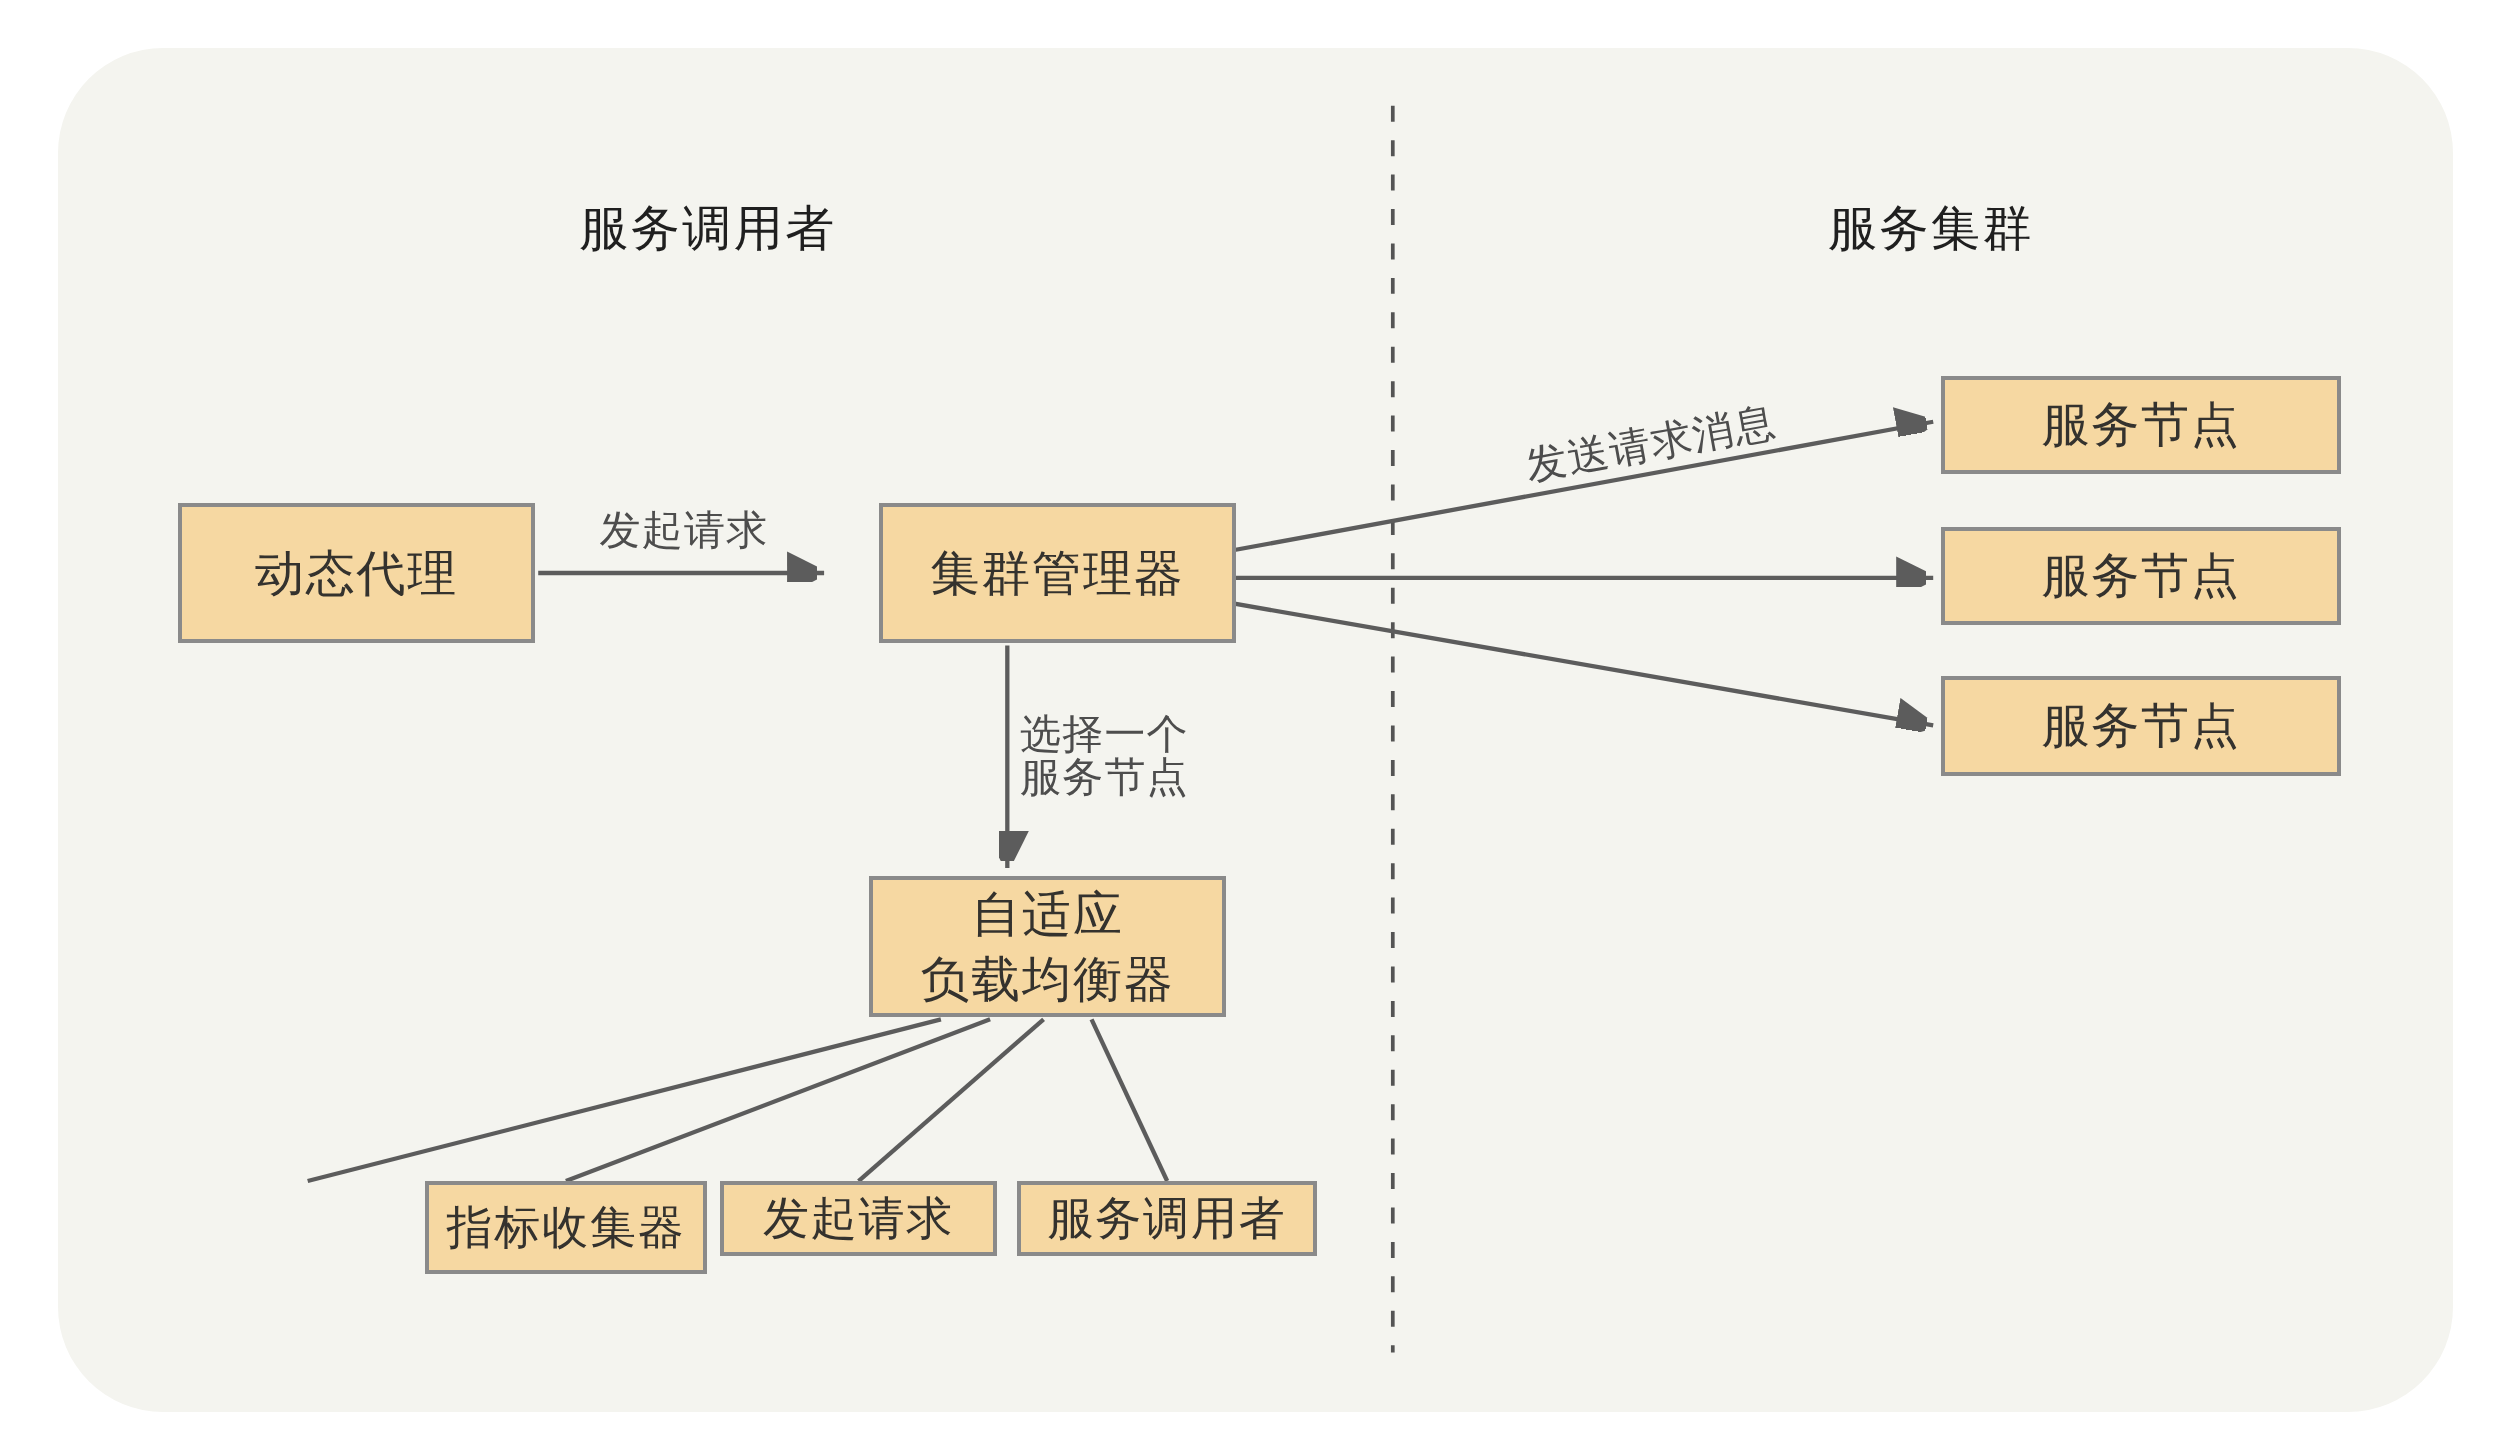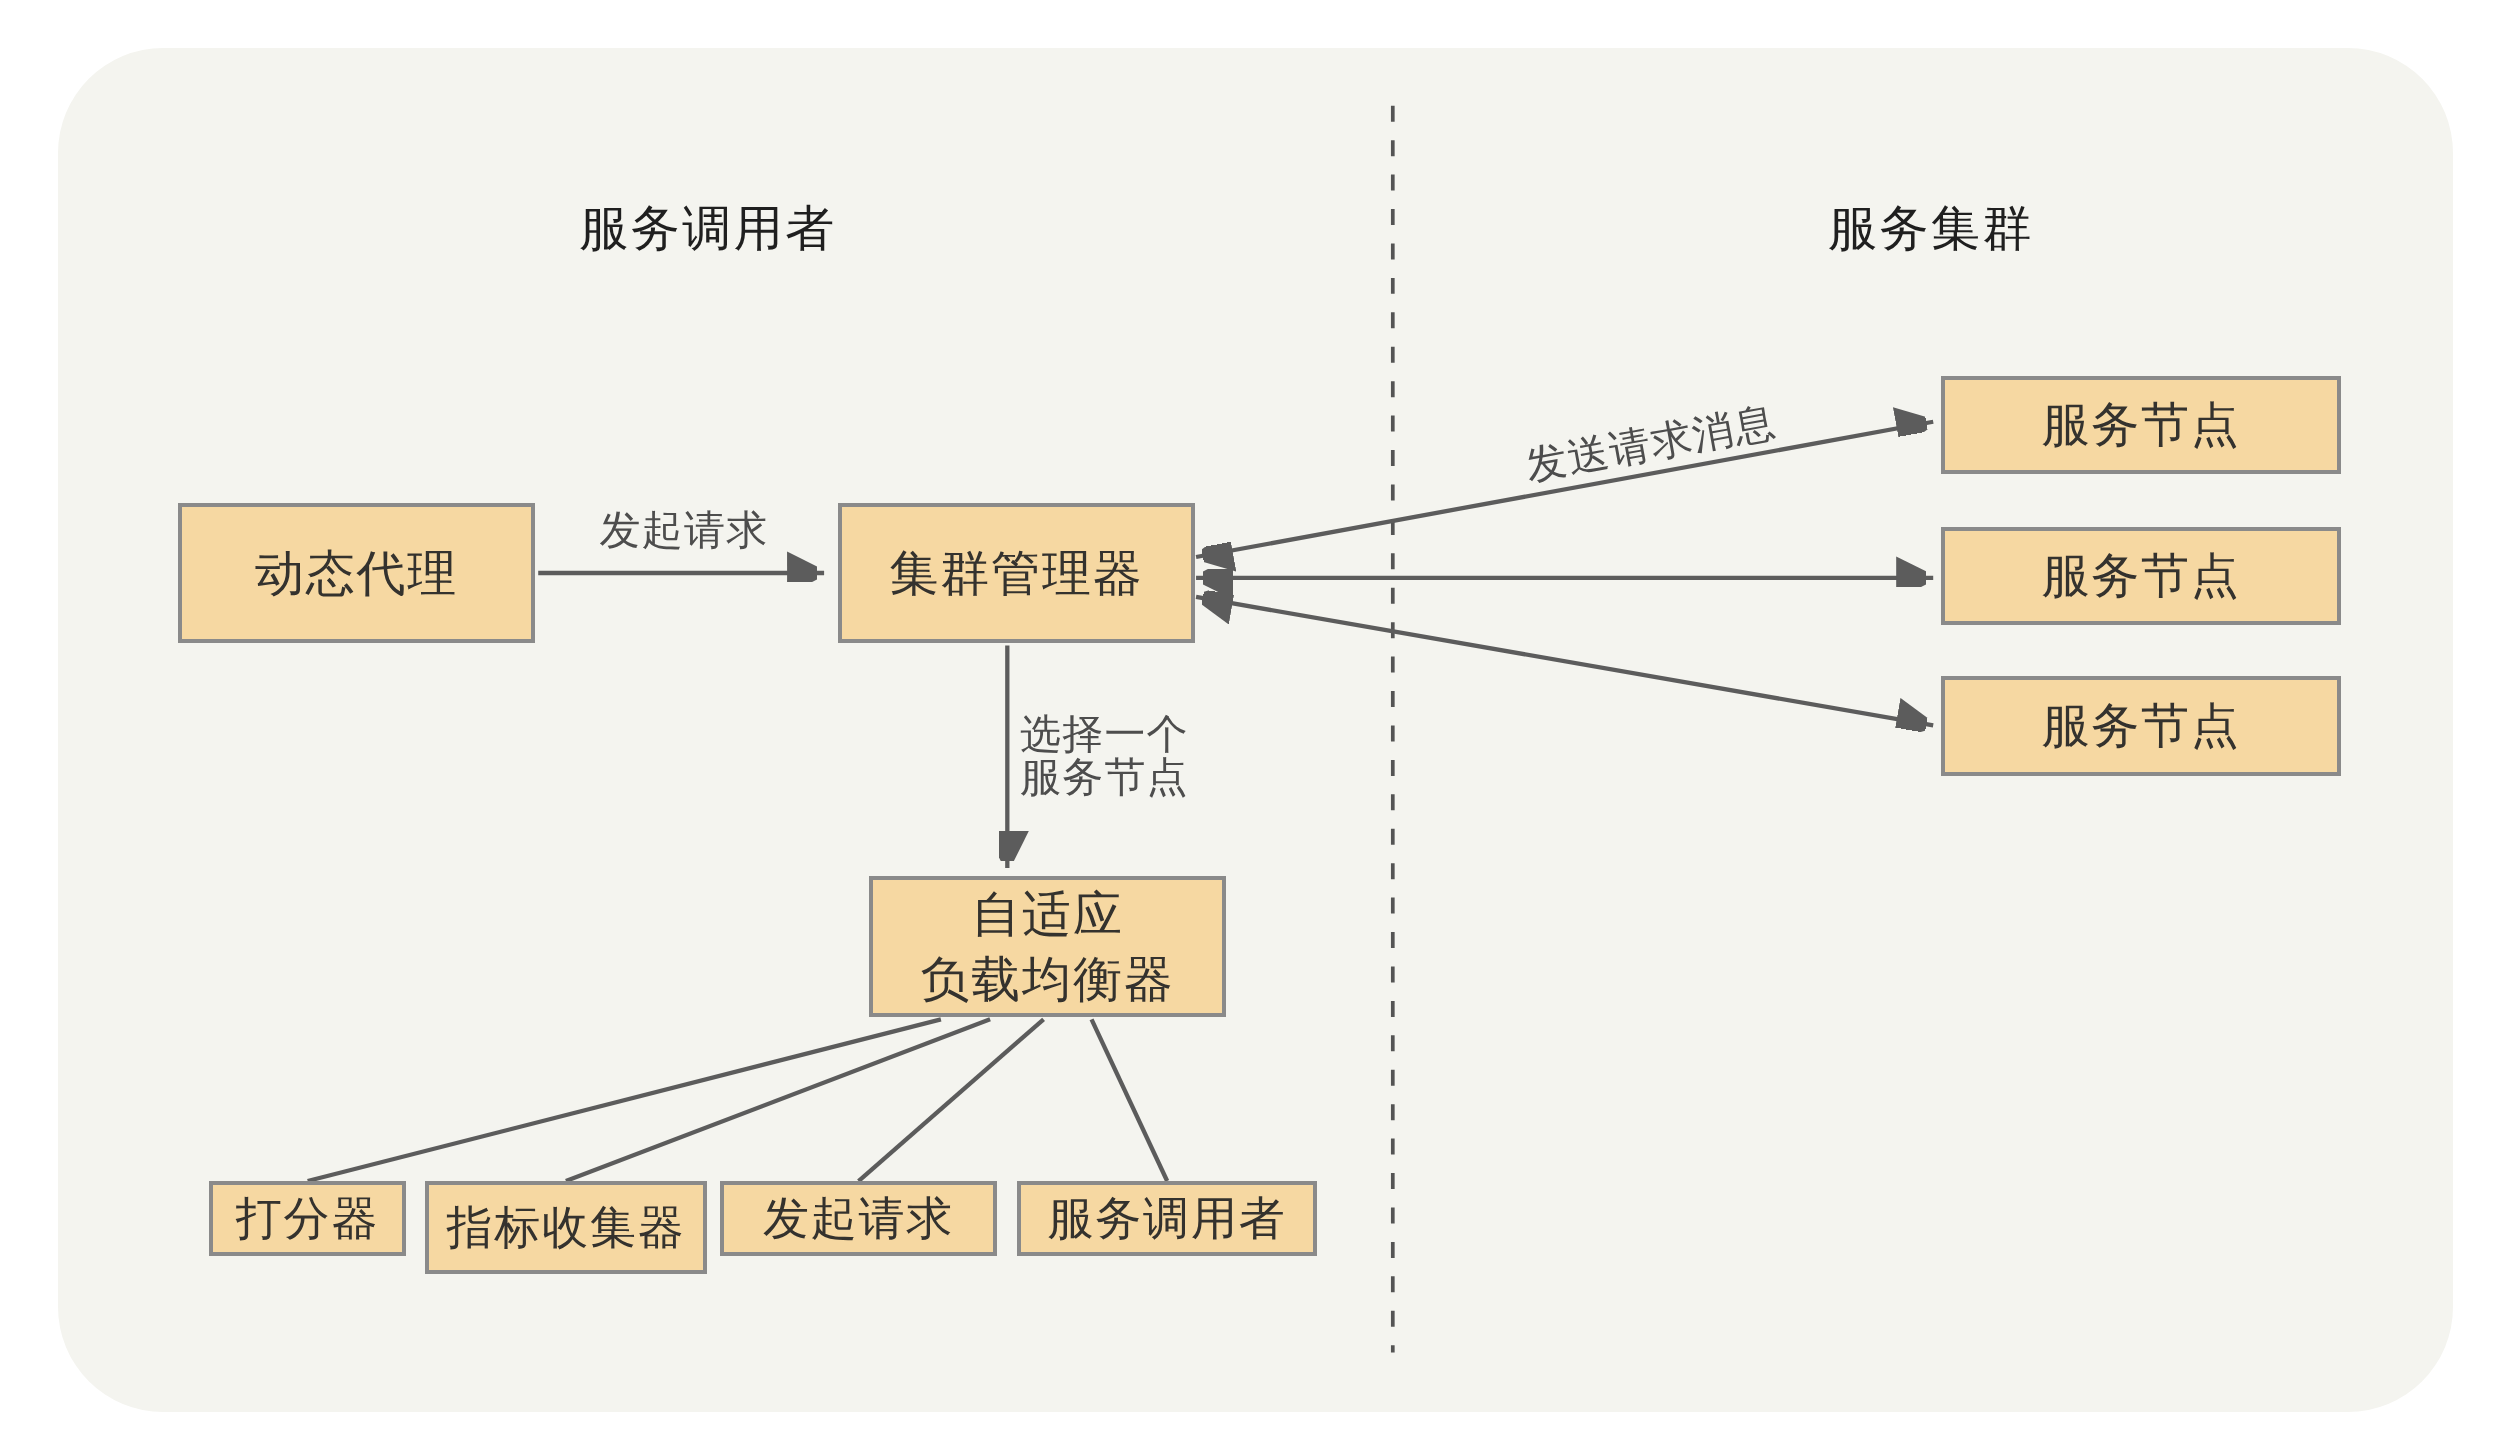--- a/index.html
+++ b/index.html
@@ -78,42 +78,39 @@
     <line x1="1775" y1="1658" x2="1898" y2="1921" stroke="#5c5c5c" stroke-width="7"></line>
   </svg>
 
   <div class="section-title" style="left:708px;top:229px;">服务调用者</div>
   <div class="section-title" style="left:1931px;top:229px;">服务集群</div>
 
   <div class="node big" style="left:178px;top:503px;width:357px;height:140px;">
     <div class="line">动态代理</div>
   </div>
 
-  <div class="node big" style="left:838px;top:503px;width:357px;height:140px;">
+  <div class="node big" style="left:879px;top:503px;width:357px;height:140px;">
     <div class="line">集群管理器</div>
   </div>
 
   <div class="node big" style="left:831px;top:876px;width:357px;height:141px;margin-left:38px;">
     <div class="line">自适应</div>
     <div class="line">负载均衡器</div>
   </div>
 
   <div class="node mid" style="left:1941px;top:376px;width:400px;height:98px;">
     <div class="line">服务节点</div>
   </div>
   <div class="node mid" style="left:1941px;top:527px;width:400px;height:98px;">
     <div class="line">服务节点</div>
   </div>
   <div class="node mid" style="left:1941px;top:676px;width:400px;height:100px;">
     <div class="line">服务节点</div>
   </div>
 
-  <div class="node small" style="left:209px;top:1181px;width:197px;height:75px;">
-    <div class="line">打分器</div>
-  </div>
   <div class="node small" style="left:425px;top:1181px;width:282px;height:93px;">
     <div class="line">指标收集器</div>
   </div>
   <div class="node small" style="left:720px;top:1181px;width:277px;height:75px;">
     <div class="line">发起请求</div>
   </div>
   <div class="node small" style="left:1017px;top:1181px;width:300px;height:75px;">
     <div class="line">服务调用者</div>
   </div>
 

